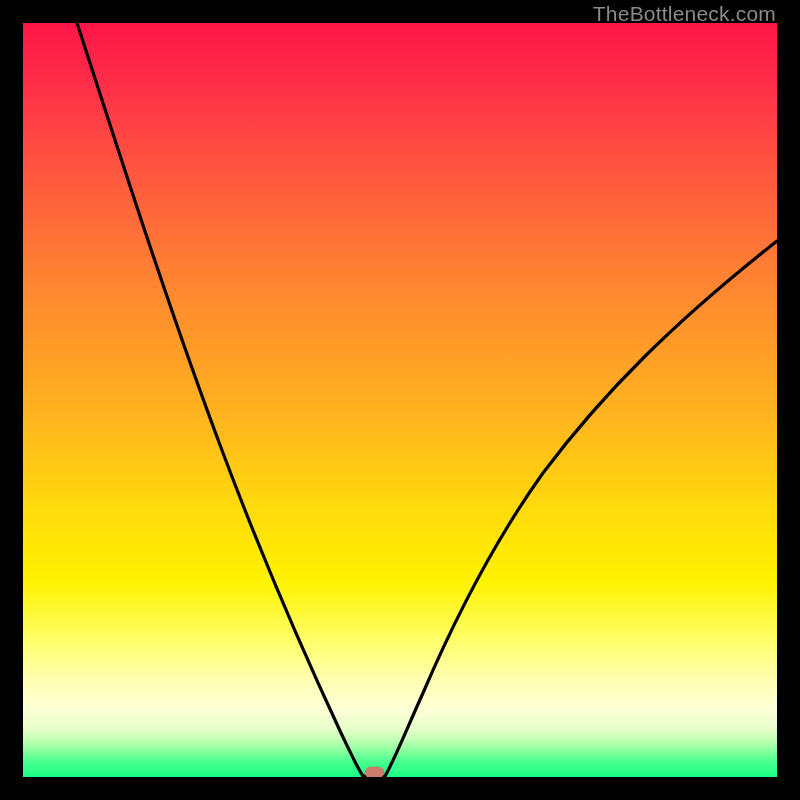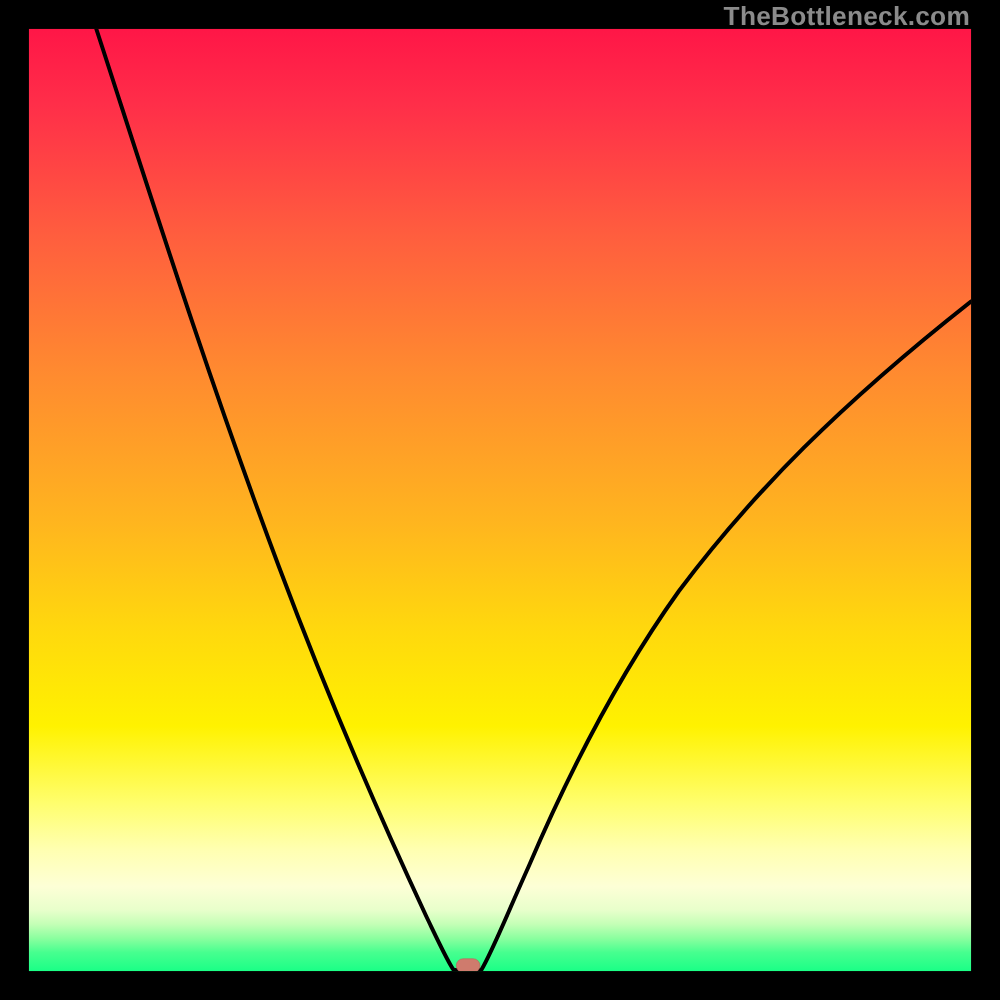--- a/index.html
+++ b/index.html
@@ -58,21 +58,21 @@
     top: 0;
     width: 754px;
     height: 754px;
   }
   .watermark {
     position: absolute;
     top: 2px;
     right: 24px;
     color: #8b8b8b;
     font-size: 21px;
-    font-weight: 700;
+    font-weight: 400;
     letter-spacing: 0.2px;
   }
 </style>
 </head>
 <body>
 
 <div class="frame">
 
   <div class="plot-area">
     <div class="gradient-bg"></div>

